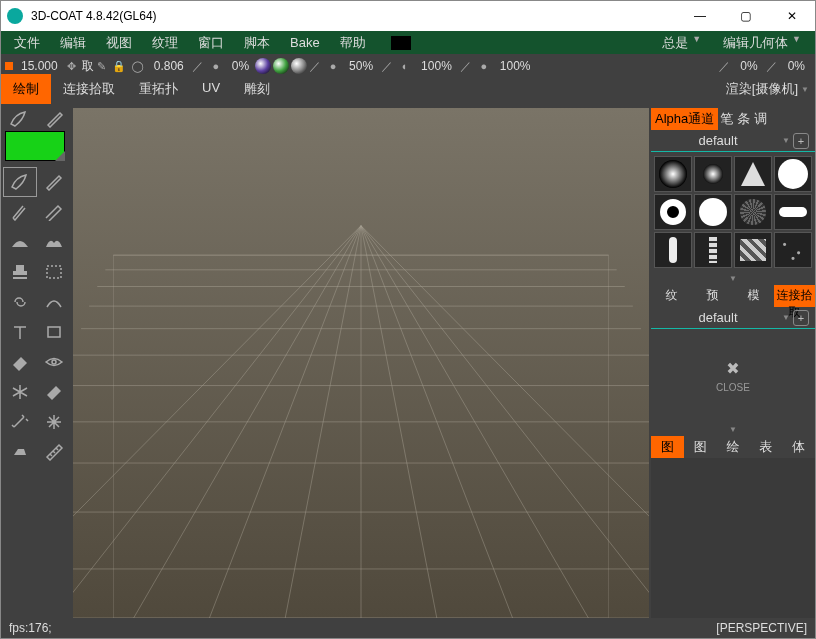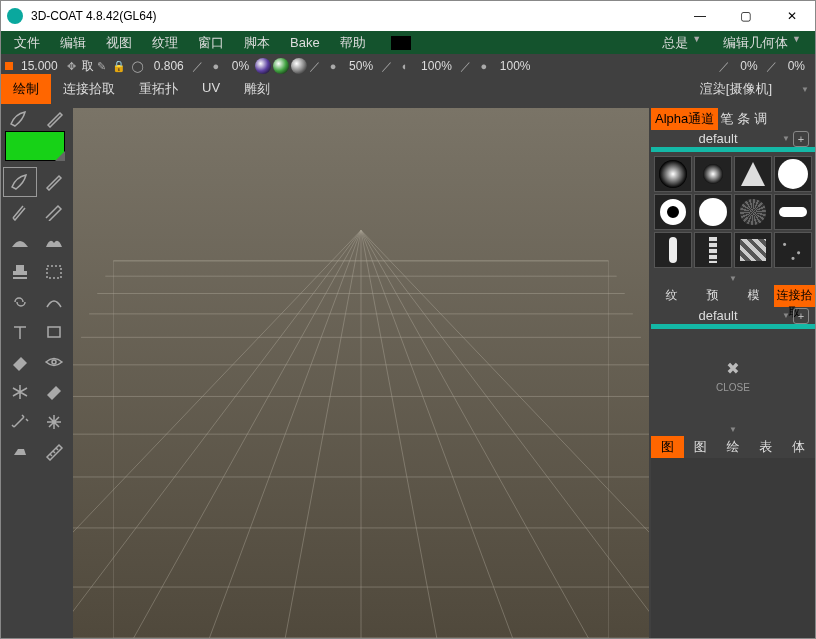--- a/index.html
+++ b/index.html
@@ -28,21 +28,21 @@
 .toolbar2 .tool-ic { width: 16px; height: 16px; display: flex; align-items: center; justify-content: center; font-size: 11px; color: #aaa; }
 .toolbar2 .lock-ic { color: #777; }
 .toolbar2 .ball { width: 16px; height: 16px; border-radius: 50%; background: radial-gradient(circle at 35% 35%, #fff, var(--c) 50%, #000); }
 .toolbar2 .balls { display: flex; gap: 2px; }
 
 .tabbar { height: 22px; background: #404040; display: flex; align-items: center; font-size: 13px; }
 .tabbar .tab { padding: 6px 12px; color: #ddd; }
 .tabbar .tab.active { background: #f60; color: #000; }
 .tabbar .tab-group { display: flex; }
 .tabbar .right-tabs { display: flex; margin-left: auto; }
-.tabbar .dd { padding: 2px 6px; color: #ddd; display: flex; align-items: center; gap: 26px; }
+.tabbar .dd { padding: 2px 6px; color: #ddd; display: flex; align-items: center; }
 .tabbar .chev-sm { font-size: 8px; color: #888; margin-left: 3px; }
 
 .main-area { flex: 1; display: flex; background: #404040; overflow: hidden; margin-top: 8px; }
 
 .left-tools { width: 72px; background: #404040; display: flex; flex-direction: column; align-items: center; }
 .color-section { display: flex; flex-direction: column; padding: 3px 4px; width:100%; }
 .color-row { display: flex; justify-content: space-between; height: 18px; margin-bottom: 2px; }
 .color-row .brush-ic { width: 28px; height: 16px; display:flex; align-items:center; justify-content:center; color:#aaa; font-size:14px; }
 .color-block { width: 60px; height: 30px; background: #17d217; border: 1px solid #000; position: relative; }
 .color-block::after { content: ""; position: absolute; right: -1px; bottom: -1px; width: 0; height: 0; border-left: 10px solid transparent; border-bottom: 10px solid #666; }
@@ -51,21 +51,21 @@
 .tool-grid .tcell { width: 32px; height: 28px; display: flex; align-items: center; justify-content: center; color: #bbb; font-size: 16px; }
 .tool-grid .tcell.active { outline: 1px solid #999; }
 
 .viewport { flex: 1; position: relative; background: linear-gradient(#7a7467 0%, #50493c 100%); margin: 0 2px 0 0; }
 .viewport svg { position: absolute; inset: 0; width: 100%; height: 100%; }
 
 .right-panel { width: 164px; background: #404040; display: flex; flex-direction: column; font-size: 13px; color: #ddd; }
 .r-tabbar { height: 22px; display: flex; align-items: center; }
 .r-tab { padding: 2px 2px; font-size: 13px; }
 .r-tab.active { background: #f60; color: #000; }
-.r-drop { height: 22px; display: flex; align-items: center; padding: 0 6px; font-size: 13px; border-bottom: 5px solid #14b8a6; }
+.r-drop { height: 22px; display: flex; align-items: center; padding: 0 6px; font-size: 13px; border-bottom: 1px solid #14b8a6; }
 .r-drop .label { flex: 1; text-align: center; }
 .r-drop .chev-sm { font-size: 8px; color: #888; margin: 0 3px; }
 .r-drop .plus-box { width: 16px; height: 16px; border: 1px solid #888; border-radius: 3px; display: flex; align-items: center; justify-content: center; font-size: 11px; color: #bbb; }
 
 .alpha-grid { display: grid; grid-template-columns: repeat(4, 38px); grid-auto-rows: 36px; gap: 2px; padding: 4px; justify-content: center; }
 .alpha-grid .ac { width: 38px; height: 36px; background: #222; display: flex; align-items: center; justify-content: center; border:1px solid #555;}
 .alpha-grid .ac .sh { border-radius: 50%; }
 
 .r-section-tabs { height: 22px; display: flex; }
 .r-section-tabs .stab { flex: 1; text-align: center; font-size: 12px; padding: 2px 0; }
@@ -422,13 +422,17 @@
         <span class="ltab active">图层</span>
         <span class="ltab">图</span>
         <span class="ltab">绘</span>
         <span class="ltab">表</span>
         <span class="ltab">体</span>
       </div>
       <div style="flex:1;background:#3a3a3a"></div>
     </div>
   </div>
 
+  <div class="statusbar">
+    <span class="left">fps:176;</span>
+    <span class="right">[PERSPECTIVE]</span>
+  </div>
 </div>
 
 </body></html>

